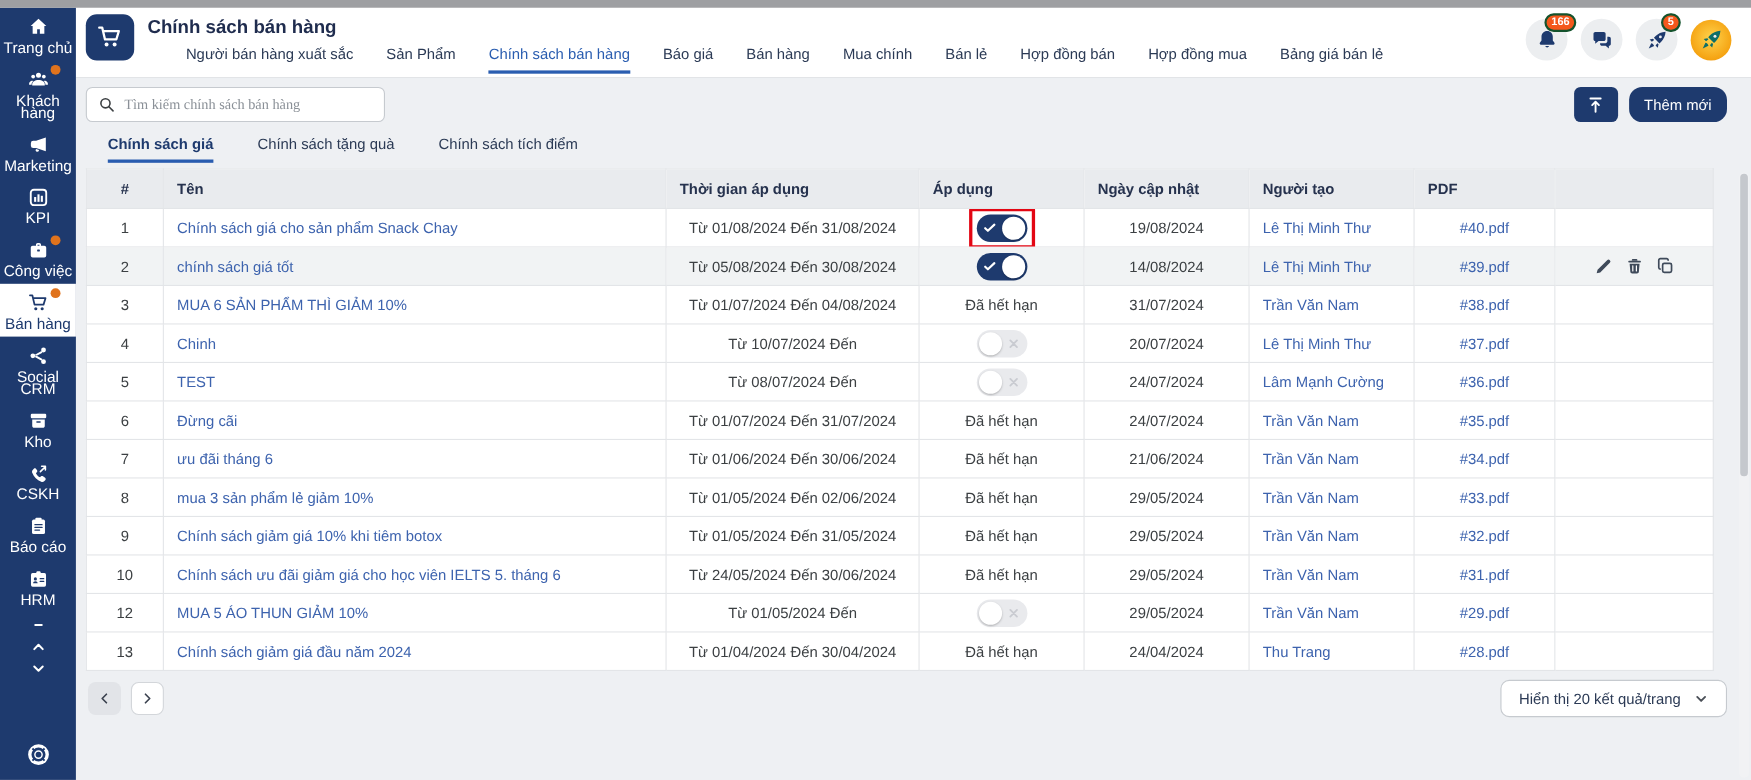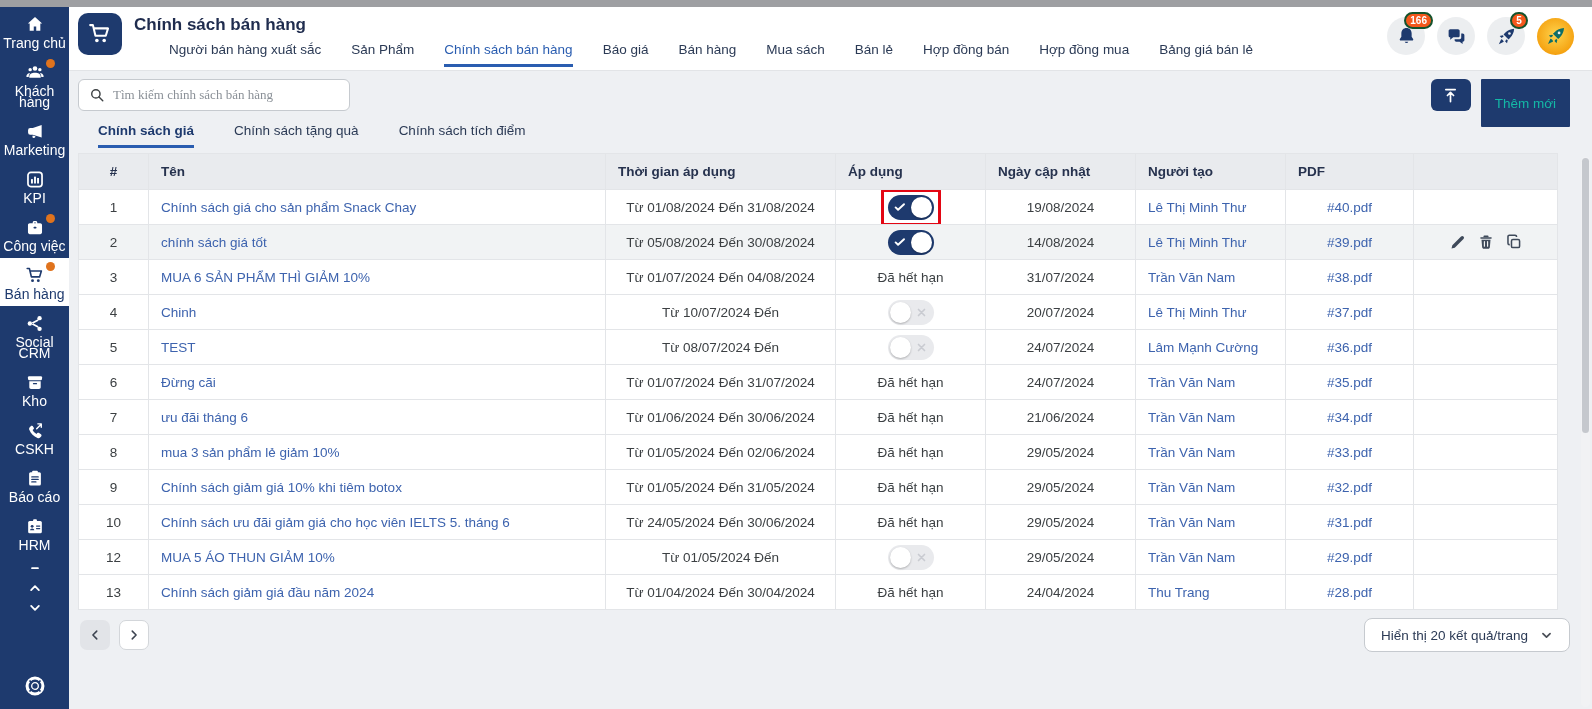--- a/index.html
+++ b/index.html
@@ -55,21 +55,21 @@
   .search-box { width:272px; height:32px; background:#fff; border:1px solid #c6cacf; border-radius:6px;
                 display:flex; align-items:center; padding:0 10px; gap:8px; }
   .search-box svg { width:16px; height:16px; color:#3c4043; flex:0 0 auto; }
   .search-box input { border:none; outline:none; flex:1; font-size:13px; color:#ef4444; background:transparent;
                       font-family:Liberation Serif, serif; }
   .search-box input::placeholder { color:#8a9097; }
   .toolbar-right { position:absolute; right:22px; top:8px; display:flex; gap:10px; }
   .upload-btn { width:40px; height:32px; background:#1e3a6e; border-radius:6px; color:#fff;
                 display:flex; align-items:center; justify-content:center; cursor:pointer; }
   .upload-btn svg { width:17px; height:17px; }
-  .add-btn { height:48px; padding:0 14px; background:#1e3a6e; border-radius:1px; color:#14b8a6; font-size:13.5px;
+  .add-btn { height:32px; padding:0 14px; background:#1e3a6e; border-radius:12px; color:#ffffff; font-size:13.5px;
              display:flex; align-items:center; cursor:pointer; }
 
   
   .subtabs { display:flex; gap:40px; margin:12px 0 0 20px; font-size:13.5px; color:#2b3a55; }
   .stab { padding-bottom:7px; border-bottom:3px solid transparent; cursor:pointer; }
   .stab.active { color:#1e3a6e; font-weight:bold; border-bottom-color:#2a5db0; }
 
   
   .table-wrap { margin-top:5px; width:1479px; background:#fff; }
   table { border-collapse:collapse; width:1479px; table-layout:fixed; }
@@ -266,21 +266,21 @@
           </span>
       </div>
       <div class="head-block">
         <div class="page-title">Chính sách bán hàng</div>
         <nav class="module-tabs">
             <span class="mtab">Người bán hàng xuất sắc</span>
             <span class="mtab">Sản Phẩm</span>
             <span class="mtab active">Chính sách bán hàng</span>
             <span class="mtab">Báo giá</span>
             <span class="mtab">Bán hàng</span>
-            <span class="mtab">Mua sách</span>
+            <span class="mtab">Mua chính</span>
             <span class="mtab">Bán lẻ</span>
             <span class="mtab">Hợp đồng bán</span>
             <span class="mtab">Hợp đồng mua</span>
             <span class="mtab">Bảng giá bán lẻ</span>
           </nav>
       </div>
       <div class="topbar-right">
         <div class="circ-btn">
           <span style="display:flex" id="bell-ico">
               <svg viewBox="0 0 20 20" fill="currentColor">

